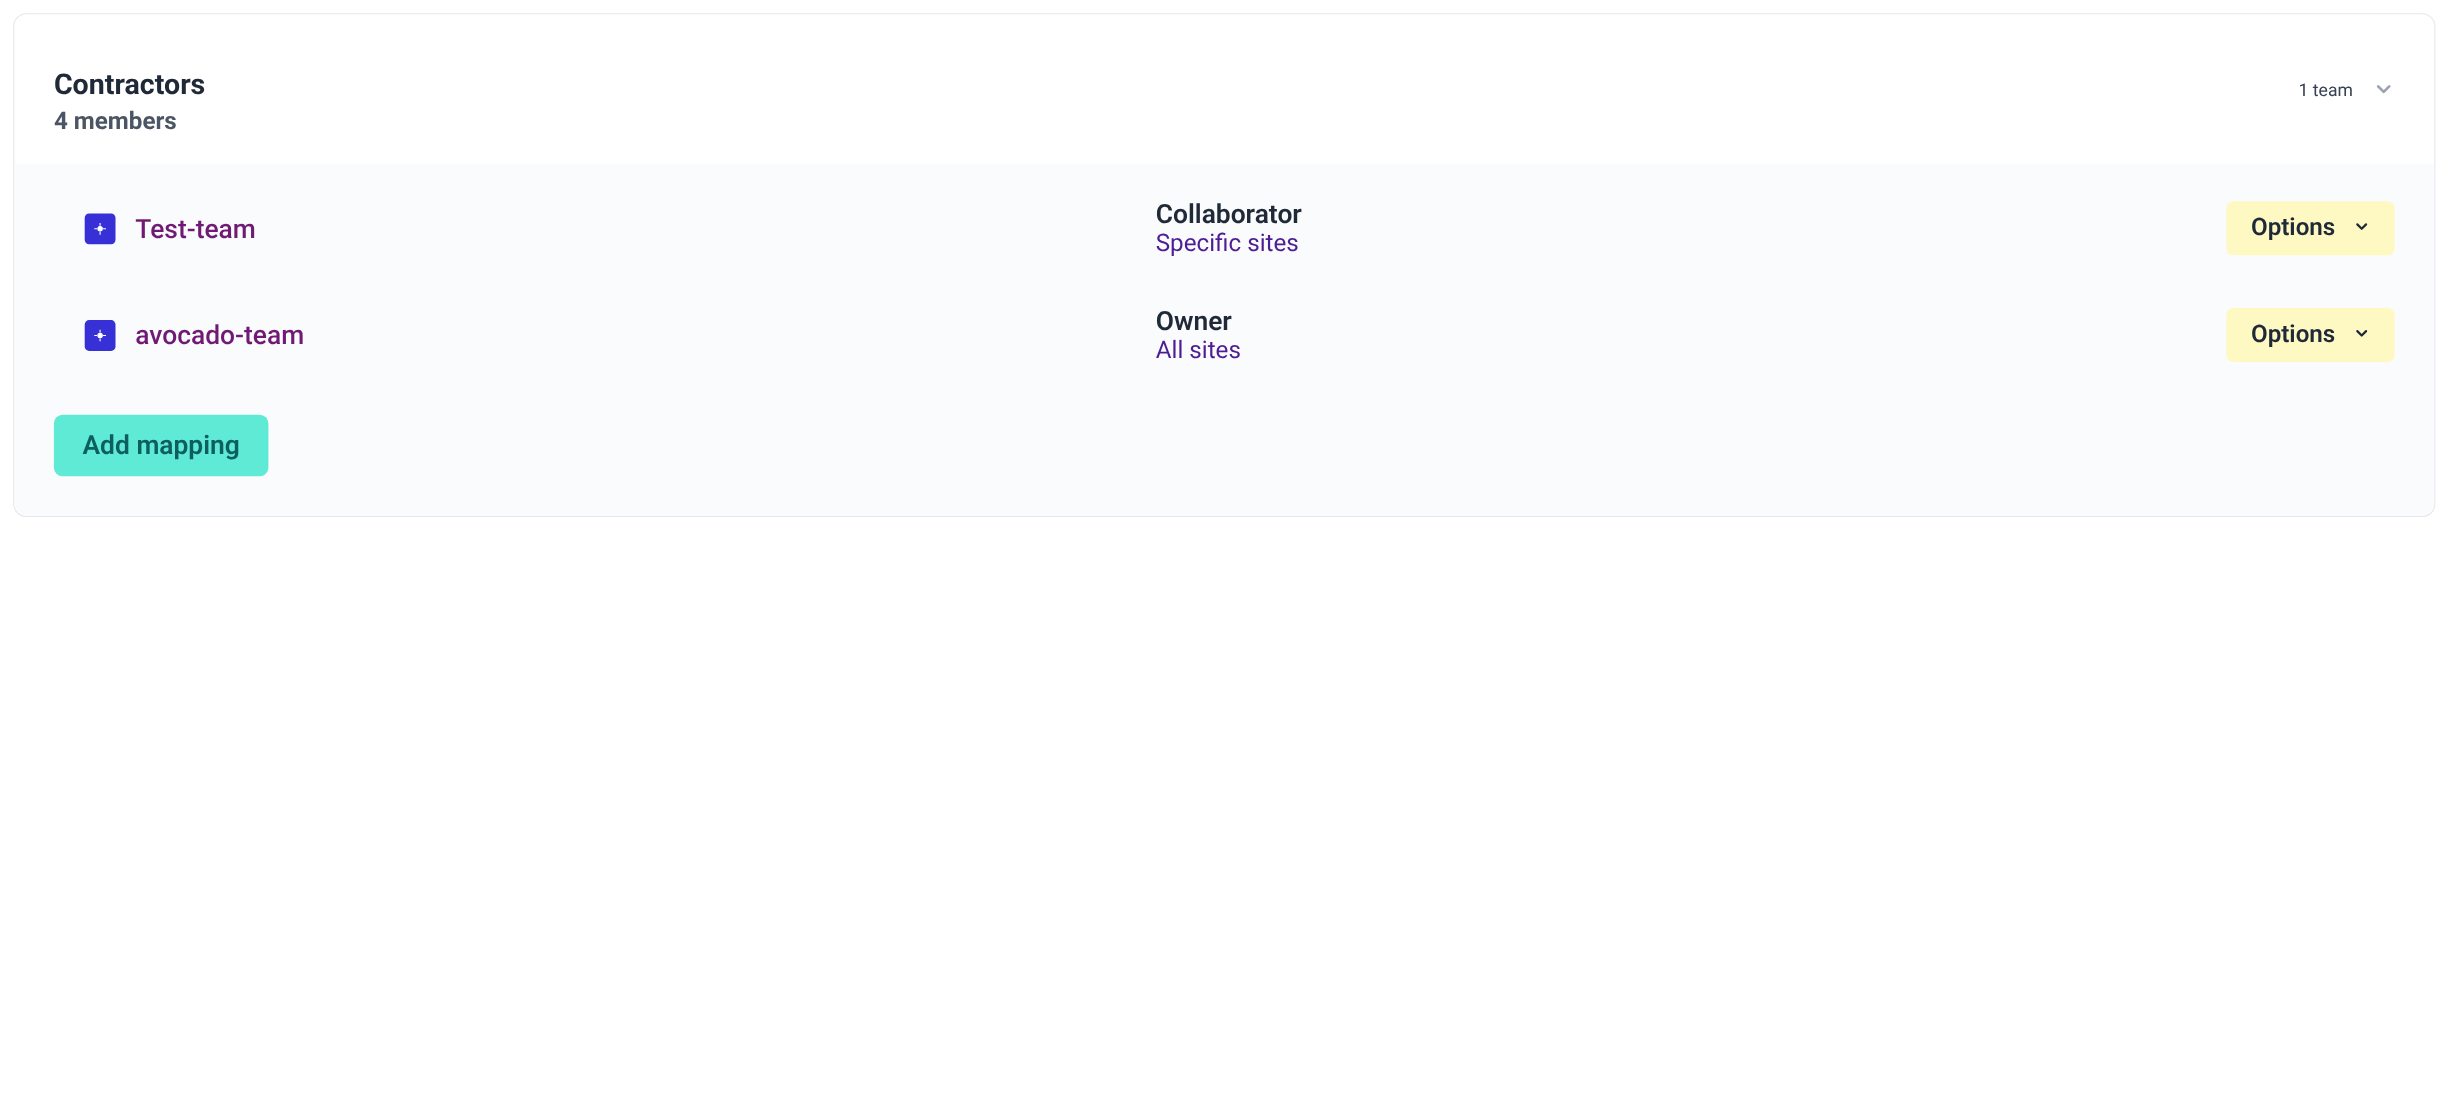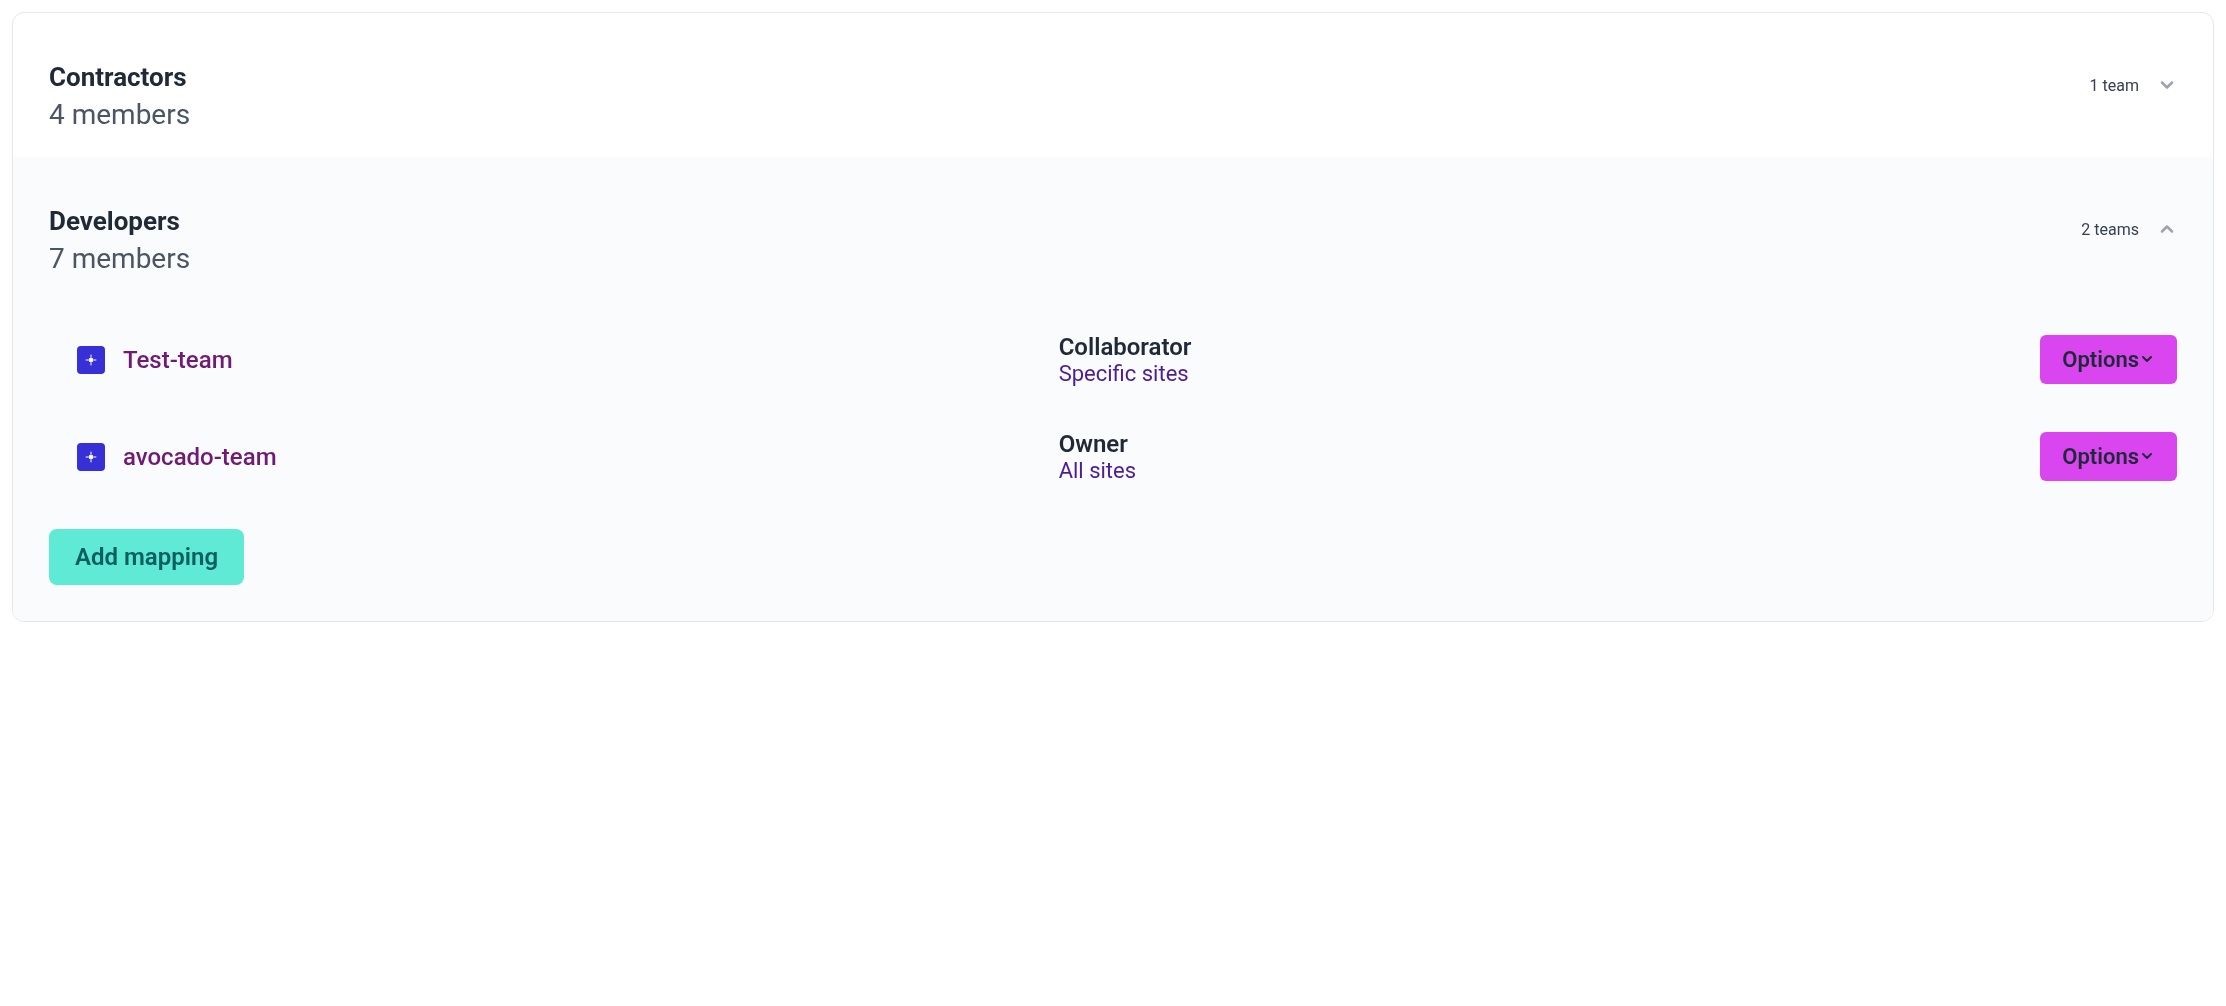--- a/index.html
+++ b/index.html
@@ -43,22 +43,22 @@
       flex-direction: column;
       gap: 6px;
     }
     .group-name {
       font-size: 26px;
       font-weight: 700;
       color: #1f2937;
       margin-top: 23px;
     }
     .group-members {
-      font-size: 28px;
-      font-weight: 400;
+      font-size: 22px;
+      font-weight: 700;
       color: #4b5563;
     }
     .group-right {
       display: flex;
       align-items: center;
       gap: 18px;
     }
     .team-count {
       font-size: 16px;
       font-weight: 400;
@@ -122,22 +122,22 @@
       font-size: 22px;
       font-weight: 400;
       color: #4c1d95;
     }
     .team-right {
       flex: 0 0 auto;
     }
     .options-button {
       display: flex;
       align-items: center;
-      gap: 0;
-      background: #d946ef;
+      gap: 16px;
+      background: #fef9c3;
       border: none;
       border-radius: 6px;
       padding: 12px 22px;
       font-size: 22px;
       font-weight: 600;
       color: #1f2937;
       cursor: pointer;
       font-family: inherit;
     }
     .add-mapping-button {
@@ -168,34 +168,20 @@
     <div class="group-right">
       <span class="team-count">1 team</span>
       <span class="chevron">
         <svg viewBox="0 0 24 24" width="20" height="20" fill="none" stroke="currentColor" stroke-width="3" stroke-linecap="round" stroke-linejoin="round">
             <polyline points="6 9 12 15 18 9"></polyline>
           </svg>
       </span>
     </div>
   </div>
 
-  <div class="group-row expanded">
-    <div class="group-left">
-      <div class="group-name">Developers</div>
-      <div class="group-members">7 members</div>
-    </div>
-    <div class="group-right">
-      <span class="team-count">2 teams</span>
-      <span class="chevron">
-        <svg viewBox="0 0 24 24" width="20" height="20" fill="none" stroke="currentColor" stroke-width="3" stroke-linecap="round" stroke-linejoin="round">
-            <polyline points="6 15 12 9 18 15"></polyline>
-          </svg>
-      </span>
-    </div>
-  </div>
 
   <div class="expanded-content">
     
     <div class="team-row">
       <div class="team-left">
         <span class="team-icon">
           <svg viewBox="0 0 24 24" fill="none" stroke="#ffffff" stroke-width="1.5">
             <circle cx="12" cy="12" r="3" fill="#ffffff"></circle>
             <line x1="12" y1="4" x2="12" y2="8"></line>
             <line x1="12" y1="16" x2="12" y2="20"></line>

